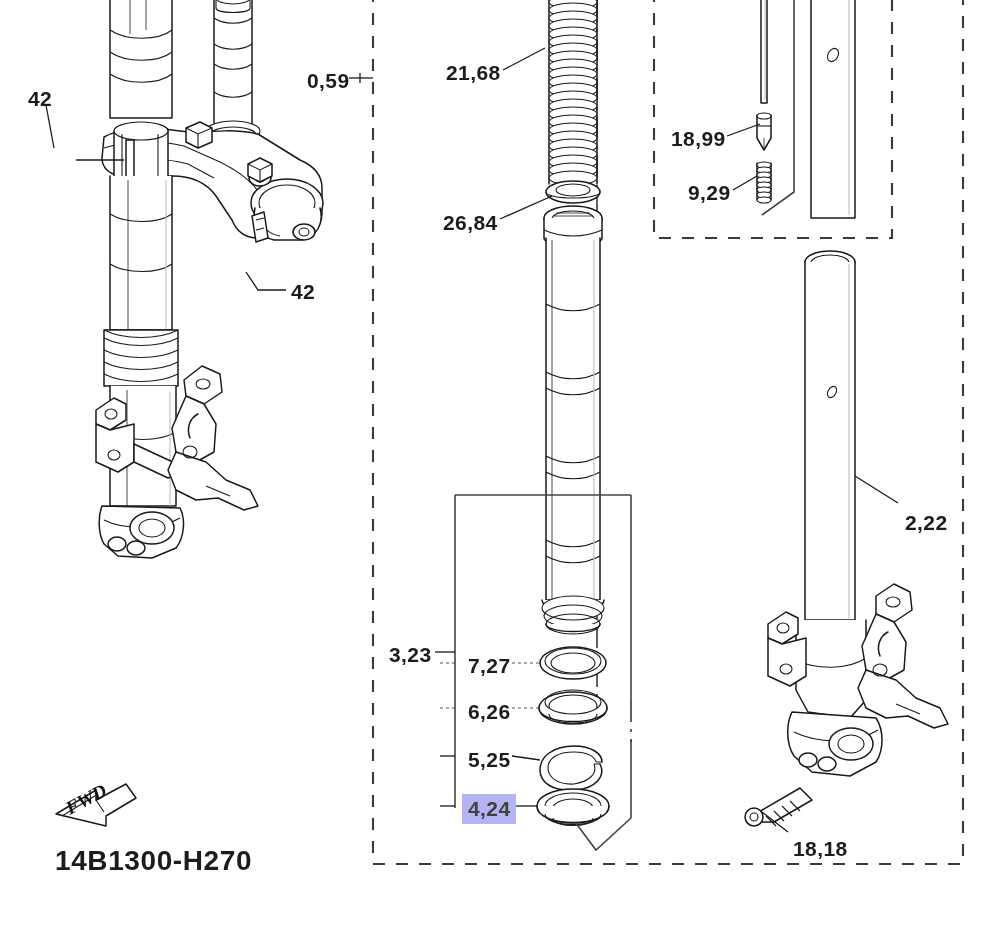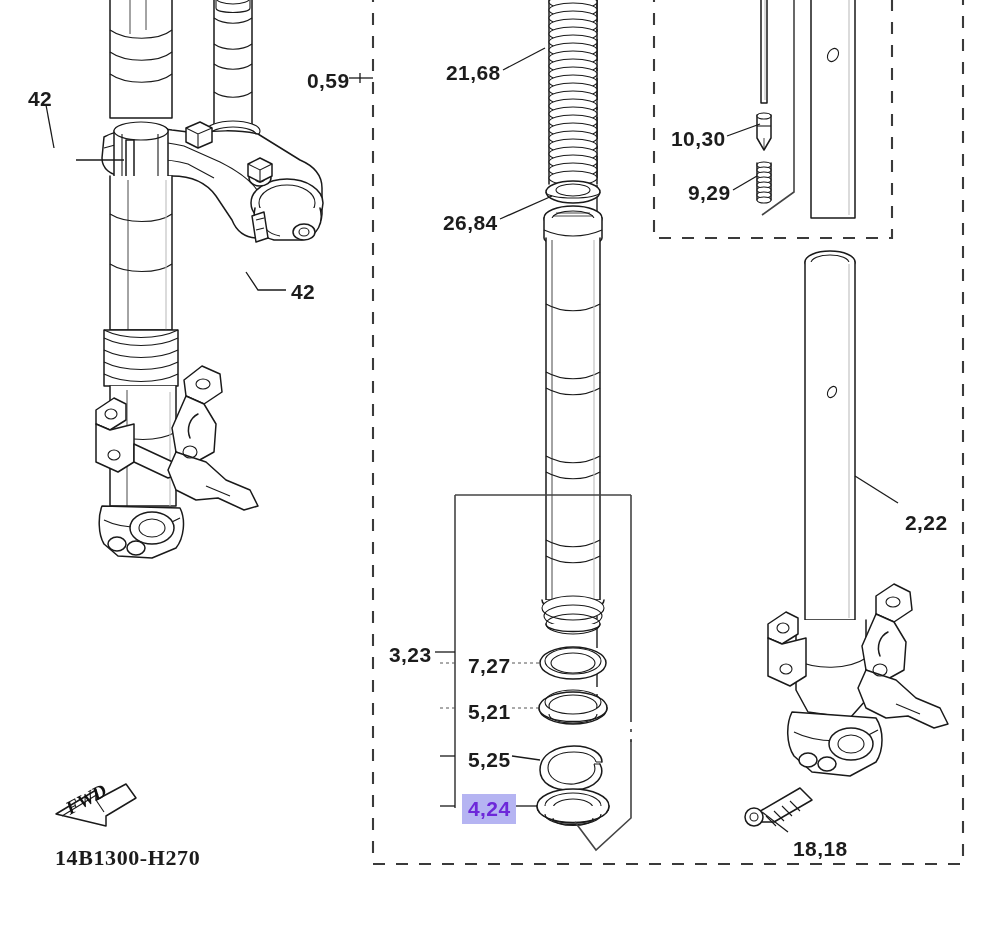--- a/index.html
+++ b/index.html
@@ -16,29 +16,29 @@
     font-family:"Liberation Sans","DejaVu Sans",sans-serif;
     font-size:21px;
     font-weight:600;
     letter-spacing:0.4px;
     color:#1c1c1c;
     white-space:nowrap;
     line-height:1;
   }
   .lbl.hl{
     background:#b5b4f2;
-    color:#6d28d9;
+    color:#404040;
     padding:4px 6px 5px 6px;
     margin:-4px 0 0 -6px;
     font-weight:700;
   }
   .partno{
     position:absolute;
-    font-family:Liberation Serif, serif;
-    font-size:22px;
+    font-family:Liberation Sans, sans-serif;
+    font-size:28px;
     font-weight:600;
     letter-spacing:0.6px;
     color:#1c1c1c;
     white-space:nowrap;
   }
   .fwdtext{
     font-family:"Liberation Serif","DejaVu Serif",serif;
     font-weight:700;
     font-style:italic;
     font-size:19px;
@@ -407,28 +407,28 @@
       <path class="sf" d="M56,814 L96,790 L96,800 L126,784 L136,798 L106,816 L106,826 Z"></path>
       <path class="t" d="M62,816 L98,794 M96,800 L104,812"></path>
       <text class="fwdtext" x="70" y="815" transform="rotate(-28 70 815)">FWD</text>
     </g>
   </svg>
 
   <div>
     <div class="lbl" style="left:28px;top:88px;">42</div>
     <div class="lbl" style="left:307px;top:70px;">0,59</div>
     <div class="lbl" style="left:446px;top:62px;">21,68</div>
-    <div class="lbl" style="left:671px;top:128px;">10,30</div>
+    <div class="lbl" style="left:671px;top:128px;">18,99</div>
     <div class="lbl" style="left:680px;top:182px;margin-left:8px;">9,29</div>
     <div class="lbl" style="left:443px;top:212px;">26,84</div>
     <div class="lbl" style="left:291px;top:281px;">42</div>
     <div class="lbl" style="left:905px;top:512px;">2,22</div>
     <div class="lbl" style="left:389px;top:644px;">3,23</div>
     <div class="lbl" style="left:468px;top:655px;">7,27</div>
-    <div class="lbl" style="left:468px;top:701px;">5,21</div>
+    <div class="lbl" style="left:468px;top:701px;">6,26</div>
     <div class="lbl" style="left:468px;top:749px;">5,25</div>
     <div class="lbl hl" style="left:468px;top:798px;">4,24</div>
     <div class="lbl" style="left:793px;top:838px;">18,18</div>
   </div>
 
   <div class="partno" style="left:55px;top:845px;">14B1300-H270</div>
 
 </div>
 
 </body></html>

